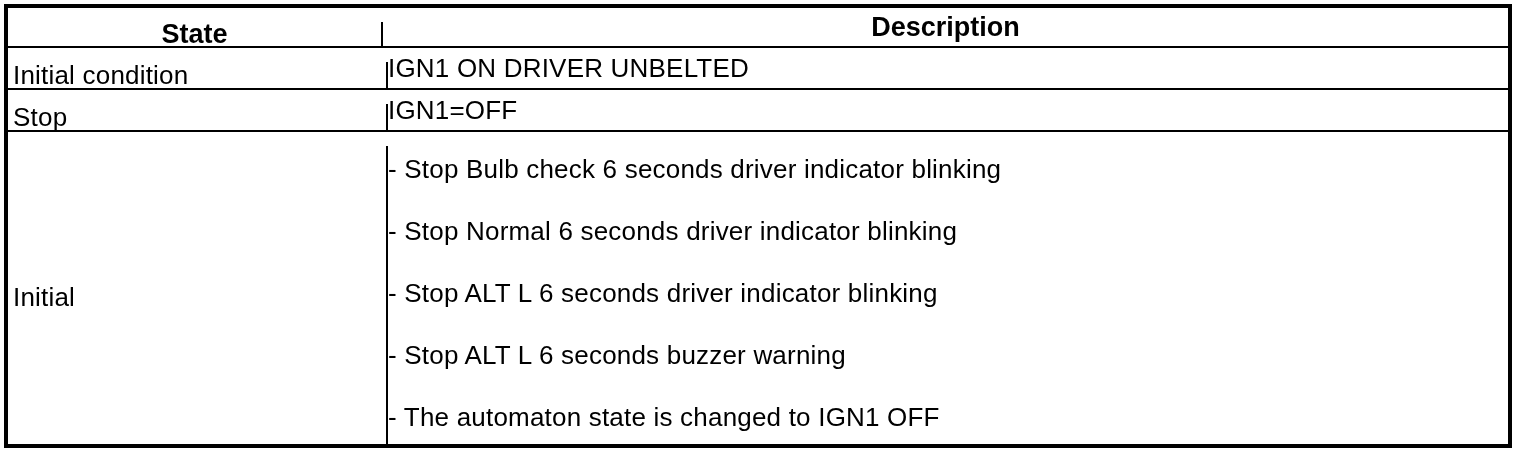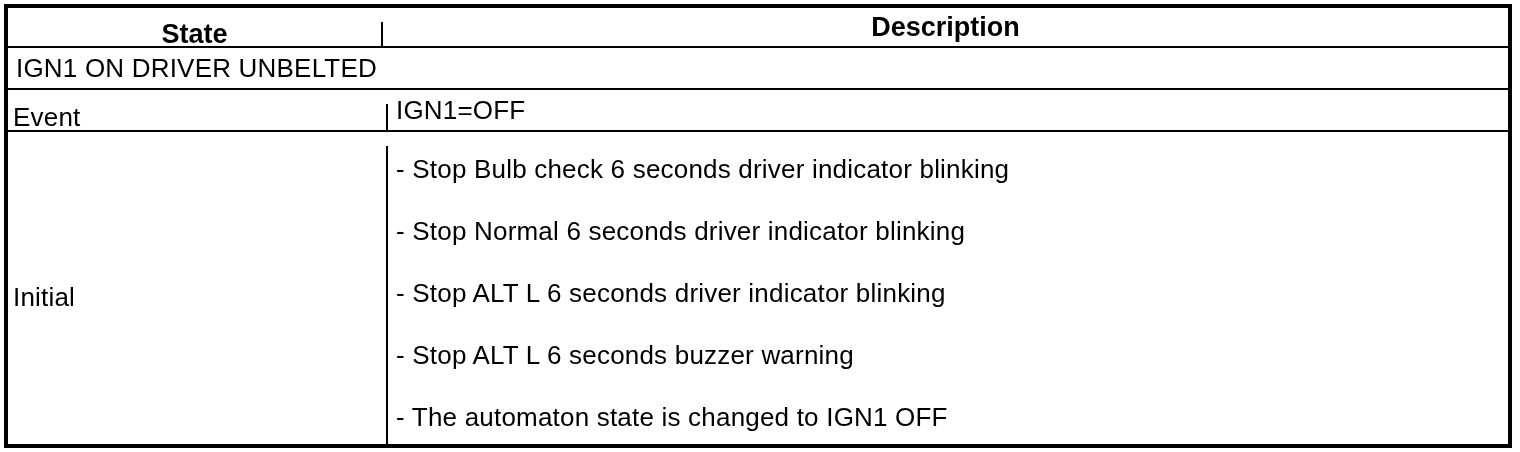--- a/index.html
+++ b/index.html
@@ -39,21 +39,21 @@
     white-space: nowrap;
   }
   .state-col {
     flex: 0 0 373px;
     border-right: 2px solid #000000;
     padding-left: 5px;
     margin-top: 14px;
   }
   .desc-col {
     flex: 1 1 auto;
-    padding-left: 8px;
+    padding-left: 0;
   }
   .header-cell {
     justify-content: center;
     font-weight: bold;
     font-size: 27px;
     padding-left: 0;
   }
   .body-text {
     font-size: 26px;
     letter-spacing: 0.2px;
@@ -76,25 +76,26 @@
 <body>
 
 <div class="doc-table">
 
   <div class="t-row header-row">
     <div class="cell state-col header-cell">State</div>
     <div class="cell desc-col header-cell">Description</div>
   </div>
 
   <div class="t-row simple-row">
+    <div class="cell state-col body-text">Initial condition</div>
     <div class="cell desc-col body-text">IGN1 ON DRIVER UNBELTED</div>
   </div>
 
   <div class="t-row simple-row">
-    <div class="cell state-col body-text">Event</div>
+    <div class="cell state-col body-text">Stop</div>
     <div class="cell desc-col body-text">IGN1=OFF</div>
   </div>
 
   <div class="t-row action-row">
     <div class="cell state-col body-text">Initial</div>
     <div class="cell desc-col action-desc">
       <div class="action-item">- Stop Bulb check 6 seconds driver indicator blinking</div>
       <div class="action-item">- Stop Normal 6 seconds driver indicator blinking</div>
       <div class="action-item">- Stop ALT L 6 seconds driver indicator blinking</div>
       <div class="action-item">- Stop ALT L 6 seconds buzzer warning</div>

